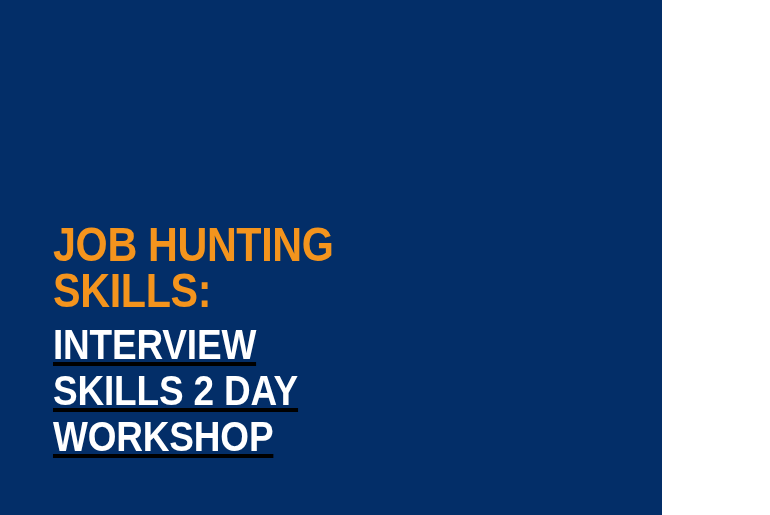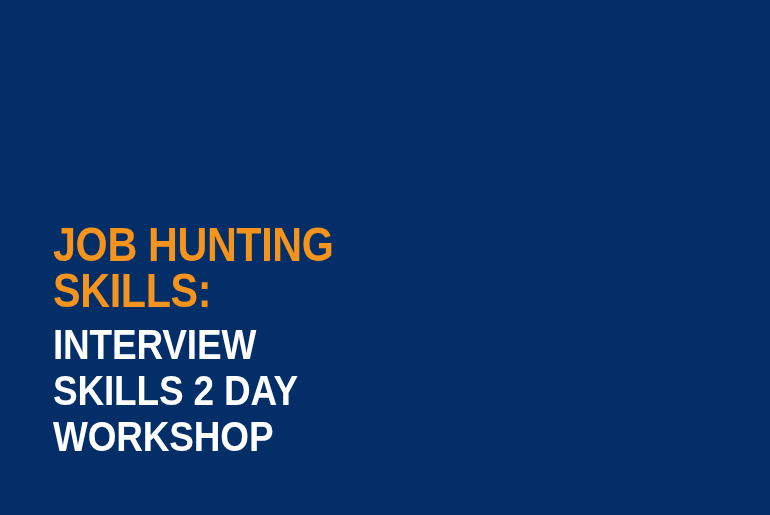--- a/index.html
+++ b/index.html
@@ -9,21 +9,21 @@
 
   body {
     width: 770px;
     height: 515px;
     overflow: hidden;
     font-family: "Liberation Sans", sans-serif;
   }
 
   #slide {
     position: relative;
-    width: 770px;
+    width: 662px;
     height: 515px;
     background: #032E68;
     overflow: hidden;
   }
 
   #title-block {
     position: absolute;
     left: 53px;
     top: 222px;
     width: 500px;
@@ -50,20 +50,21 @@
   }
 
   .headline-line.accent {
     color: #F4941D;
   }
 
   .subhead-group {
     margin: 0;
     padding: 0;
     margin-top: 8px;
+    text-decoration: underline;
   }
 
   .subhead-line {
     display: block;
     margin: 0;
     padding: 0;
     font-family: "Liberation Sans", sans-serif;
     font-weight: 700;
     font-size: 42px;
     line-height: 46px;

